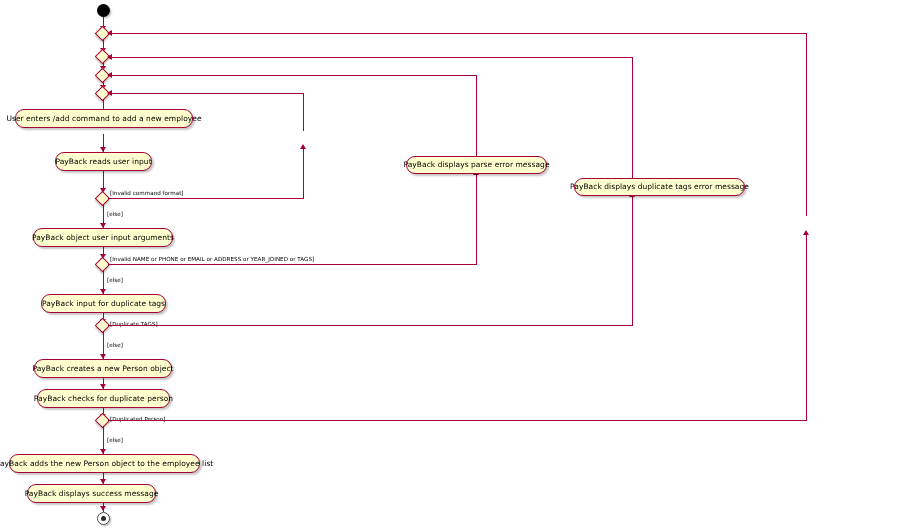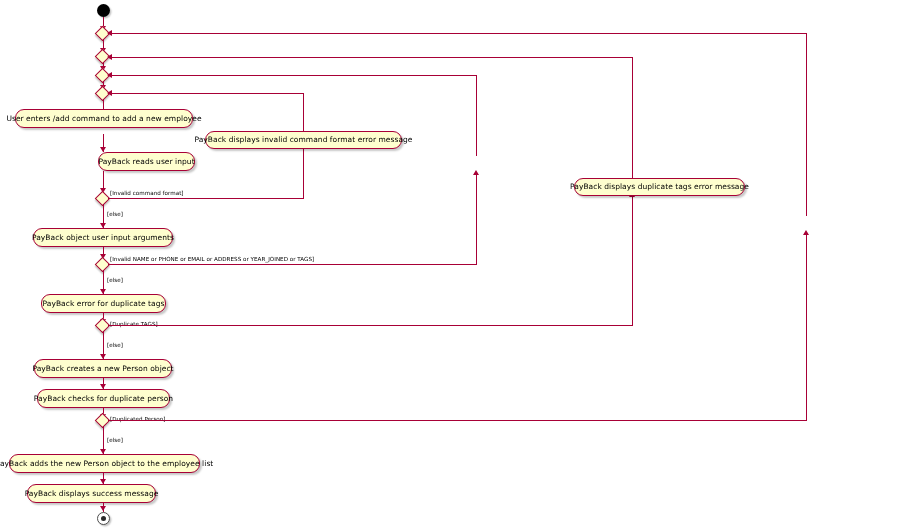--- a/index.html
+++ b/index.html
@@ -139,21 +139,21 @@
   <div class="diamond" style="left:97px; top:88px; width:11px; height:11px;"></div>
   <div class="vline" style="left:103px; top:99px; height:16px;"></div>
   <div class="arrow-down" style="left:100px; top:110px;"></div>
 
   <div class="activity" style="left:15px; top:109px; width:178px; height:19px;">
     <span>User enters /add command to add a new employee</span>
   </div>
   <div class="vline" style="left:103px; top:134px; height:18px;"></div>
   <div class="arrow-down" style="left:100px; top:147px;"></div>
 
-  <div class="activity" style="left:55px; top:152px; width:97px; height:19px;margin-left:43px;">
+  <div class="activity" style="left:55px; top:152px; width:97px; height:19px;">
     <span>PayBack reads user input</span>
   </div>
   <div class="vline" style="left:103px; top:171px; height:22px;"></div>
   <div class="arrow-down" style="left:100px; top:188px;"></div>
 
   <div class="diamond" style="left:97px; top:193px; width:11px; height:11px;"></div>
   <div class="guard" style="left:110px; top:191px;">[Invalid command format]</div>
   <div class="guard" style="left:107px; top:212px;">[else]</div>
   <div class="vline" style="left:103px; top:204px; height:24px;"></div>
   <div class="arrow-down" style="left:100px; top:223px;"></div>
@@ -164,21 +164,21 @@
   <div class="vline" style="left:103px; top:247px; height:13px;"></div>
   <div class="arrow-down" style="left:100px; top:254px;"></div>
 
   <div class="diamond" style="left:97px; top:259px; width:11px; height:11px;"></div>
   <div class="guard" style="left:110px; top:257px;">[Invalid NAME or PHONE or EMAIL or ADDRESS or YEAR_JOINED or TAGS]</div>
   <div class="guard" style="left:107px; top:278px;">[else]</div>
   <div class="vline" style="left:103px; top:270px; height:24px;"></div>
   <div class="arrow-down" style="left:100px; top:289px;"></div>
 
   <div class="activity" style="left:41px; top:294px; width:125px; height:19px;">
-    <span>PayBack error for duplicate tags</span>
+    <span>PayBack input for duplicate tags</span>
   </div>
   <div class="vline" style="left:103px; top:313px; height:13px;"></div>
   <div class="arrow-down" style="left:100px; top:319px;"></div>
 
   <div class="diamond" style="left:97px; top:320px; width:11px; height:11px;"></div>
   <div class="guard" style="left:110px; top:322px;">[Duplicate TAGS]</div>
   <div class="guard" style="left:107px; top:343px;">[else]</div>
   <div class="vline" style="left:103px; top:331px; height:28px;"></div>
   <div class="arrow-down" style="left:100px; top:354px;"></div>
 
@@ -211,32 +211,32 @@
   </div>
   <div class="vline" style="left:103px; top:503px; height:9px;"></div>
   <div class="arrow-down" style="left:100px; top:506px;"></div>
 
   <div class="end-node" style="left:97px; top:512px;"></div>
 
   <div class="hline" style="left:108px; top:198px; width:196px;"></div>
   <div class="vline" style="left:303px; top:148px; height:50px;"></div>
   <div class="arrow-up" style="left:300px; top:144px;"></div>
 
-  <div class="activity" style="left:205px; top:131px; width:197px; height:18px;">
-    <span>PayBack displays invalid command format error message</span>
-  </div>
 
   <div class="vline" style="left:303px; top:93px; height:38px;"></div>
   <div class="hline" style="left:108px; top:93px; width:196px;"></div>
   <div class="arrow-left" style="left:107px; top:90px;"></div>
 
   <div class="hline" style="left:108px; top:264px; width:369px;"></div>
   <div class="vline" style="left:476px; top:174px; height:90px;"></div>
   <div class="arrow-up" style="left:473px; top:170px;"></div>
 
+  <div class="activity" style="left:406px; top:156px; width:141px; height:18px;">
+    <span>PayBack displays parse error message</span>
+  </div>
 
   <div class="vline" style="left:476px; top:75px; height:81px;"></div>
   <div class="hline" style="left:108px; top:75px; width:369px;"></div>
   <div class="arrow-left" style="left:107px; top:72px;"></div>
 
   <div class="hline" style="left:108px; top:325px; width:525px;"></div>
   <div class="vline" style="left:632px; top:196px; height:129px;"></div>
   <div class="arrow-up" style="left:629px; top:192px;"></div>
 
   <div class="activity" style="left:547px; top:178px; width:171px; height:18px;margin-left:27px;">

